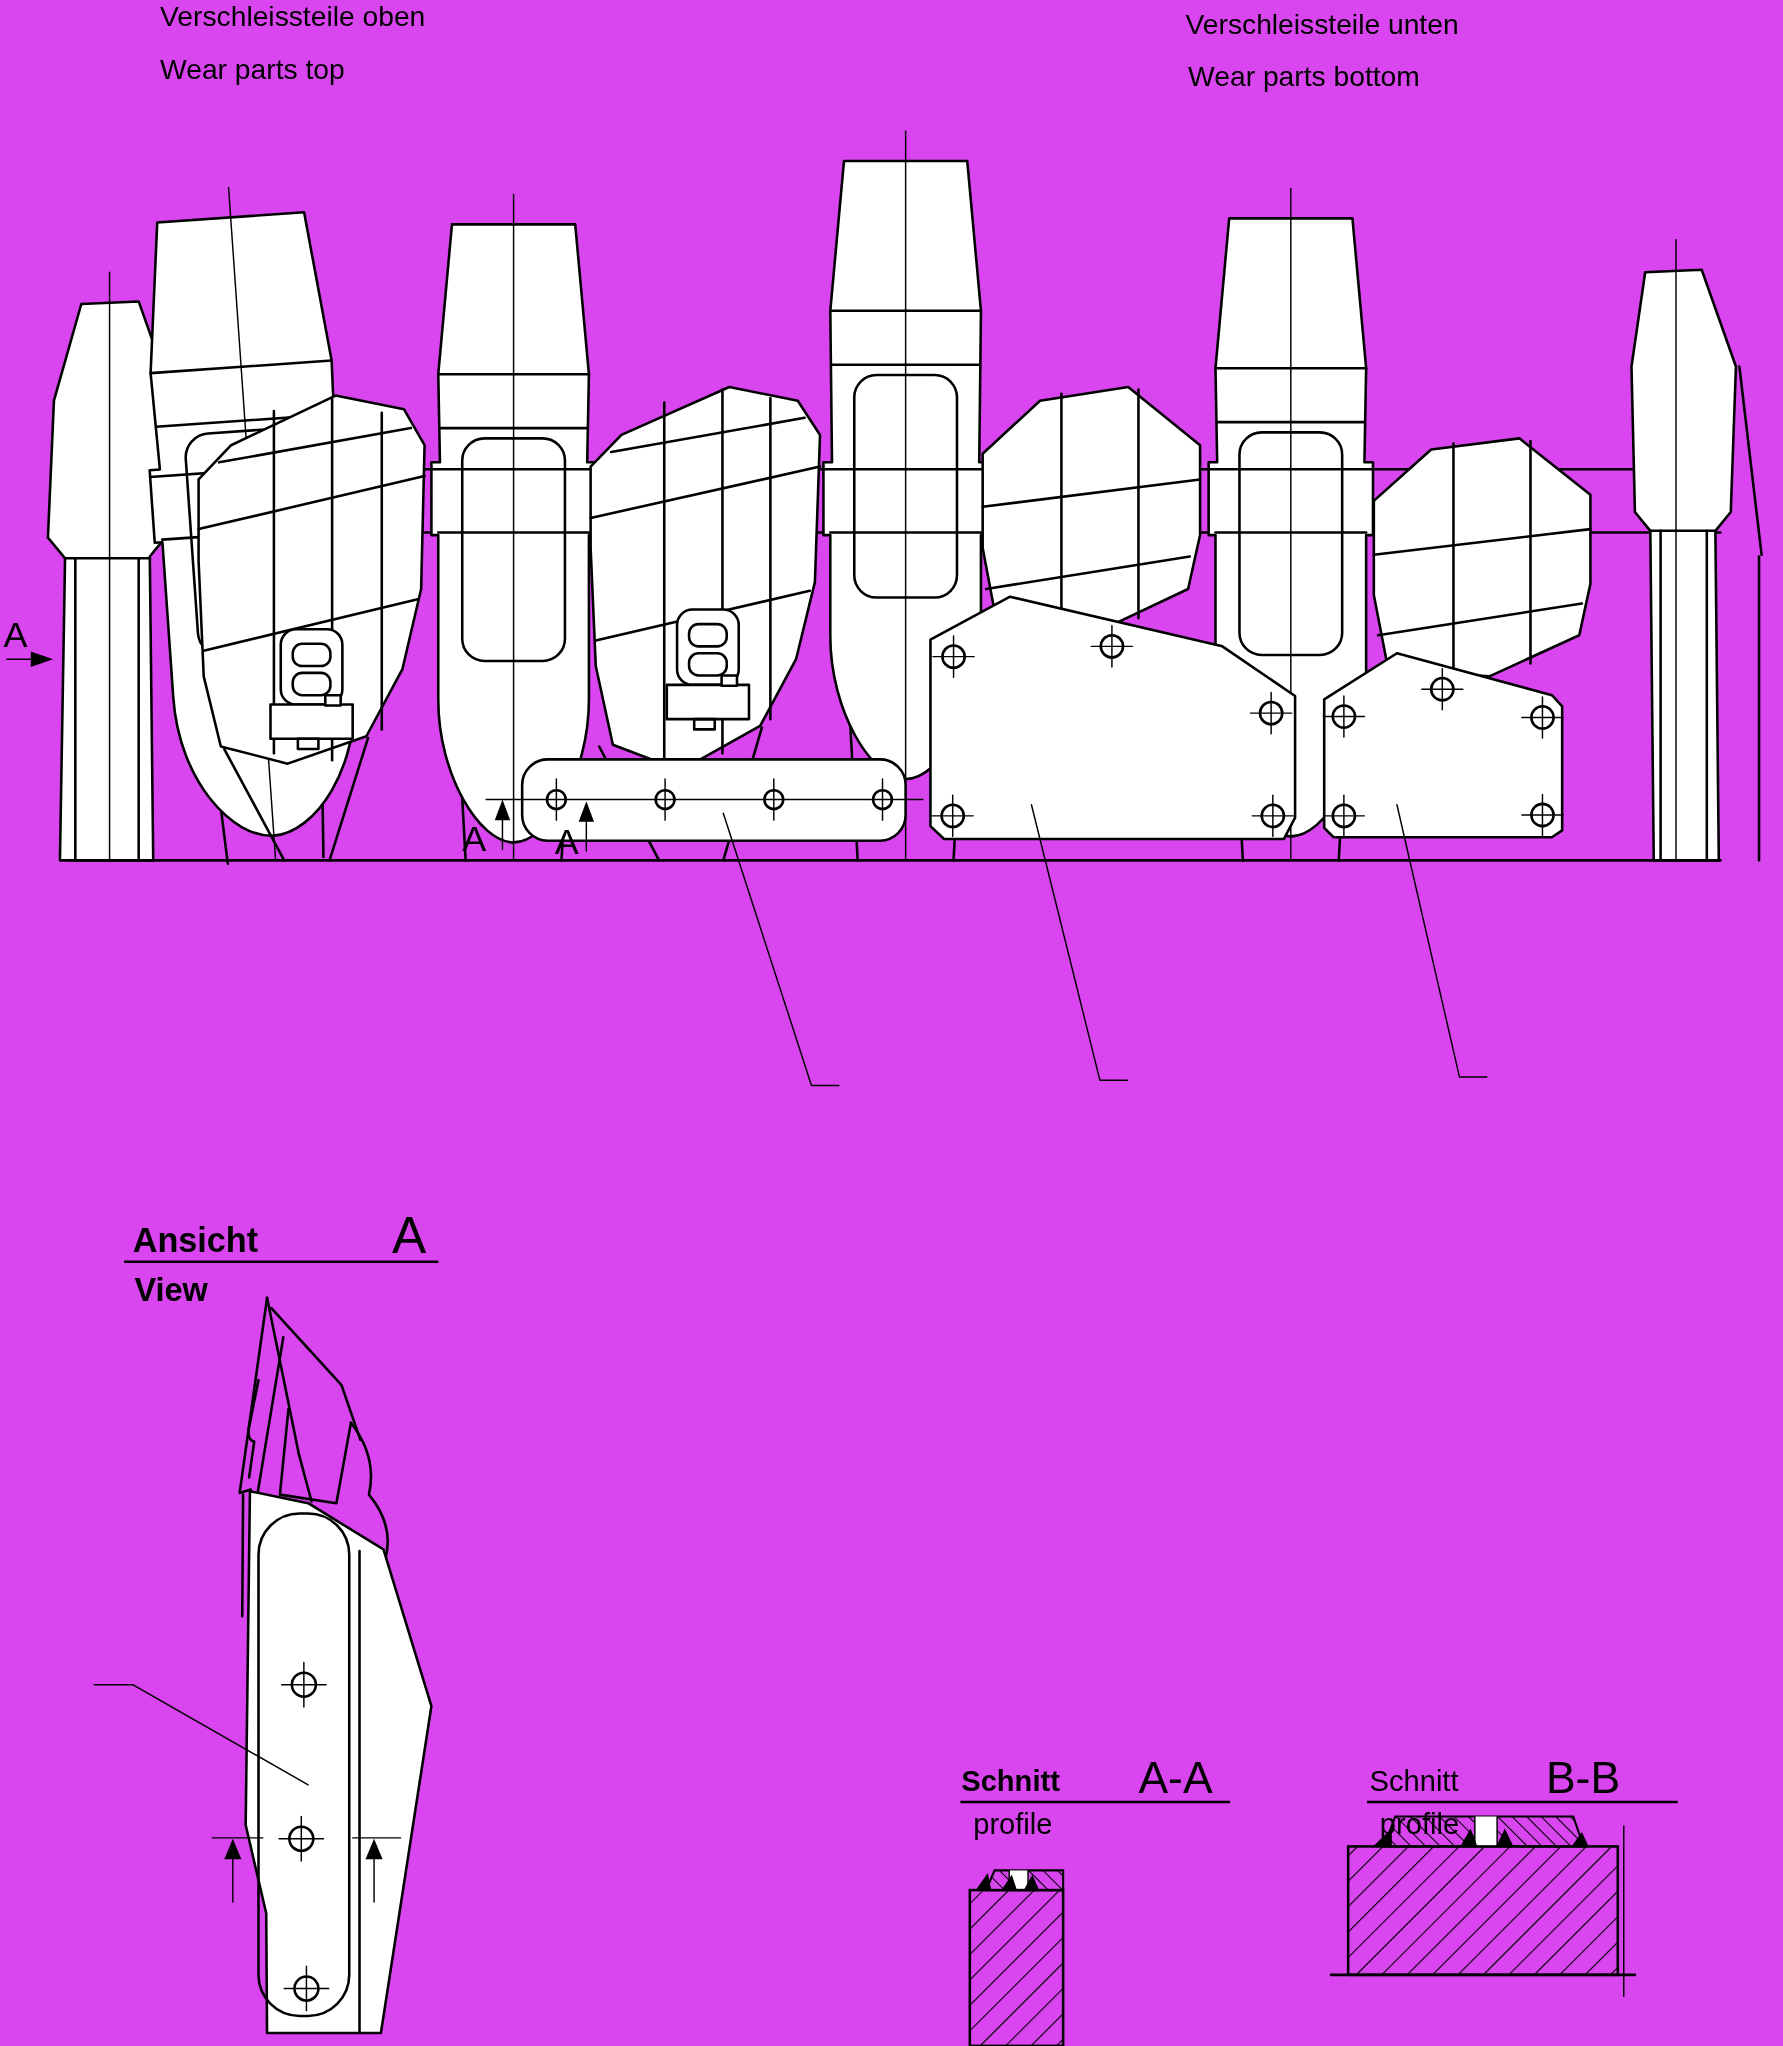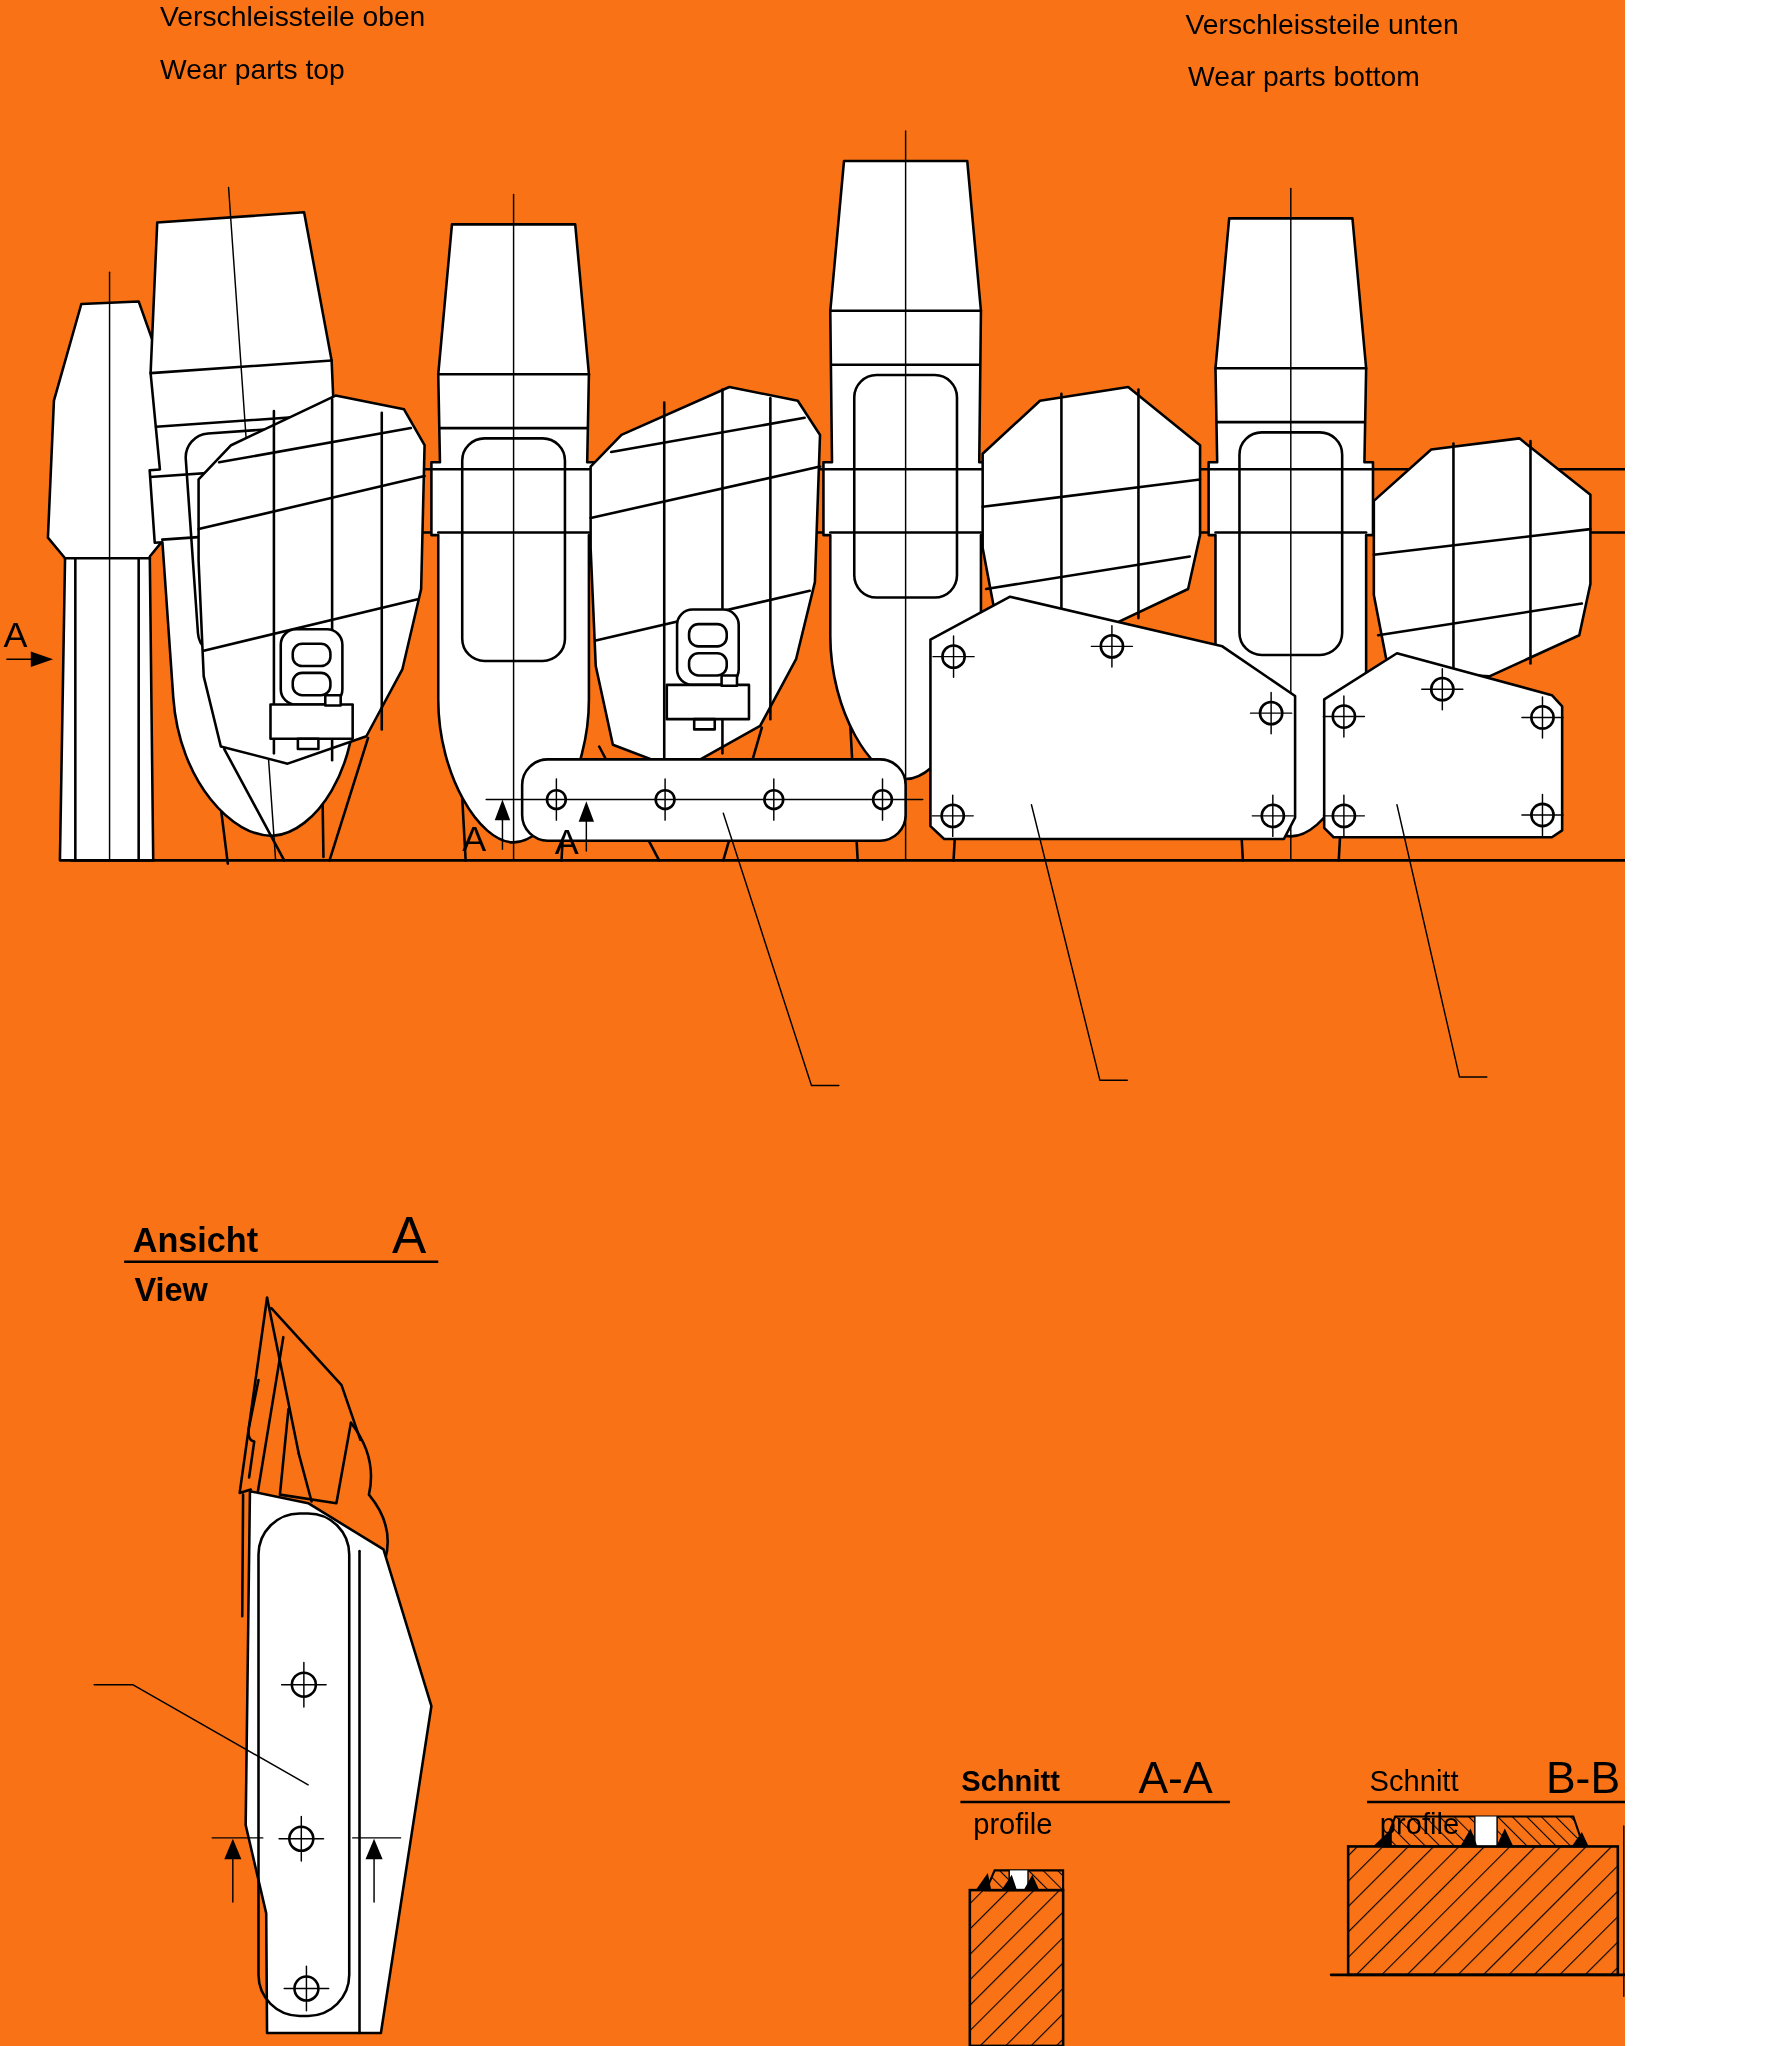--- a/index.html
+++ b/index.html
@@ -1,16 +1,16 @@
 <!DOCTYPE html>
 <html style="font-size:13.7px"><head>
 <meta charset="utf-8">
 <style>
   html,body{margin:0;padding:0;background:#fff;}
-  #stage{position:relative;width:1625px;height:2046px;background:#f97316;overflow:hidden;text-align:center;}
+  #stage{position:relative;width:1783px;height:2046px;background:#d946ef;overflow:hidden;text-align:center;}
   svg{display:block;}
   svg text{font-family:"Liberation Sans","DejaVu Sans",sans-serif;fill:#000;}
   .t32{font-size:33px;}
   .t40b{font-size:40px;font-weight:bold;}
   .t38b{font-size:38px;font-weight:bold;}
   .t60{font-size:60px;}
   .t52{font-size:52px;}
   .t34{font-size:34px;}
   .t34b{font-size:34px;font-weight:bold;}
   .t40{font-size:42px;}

